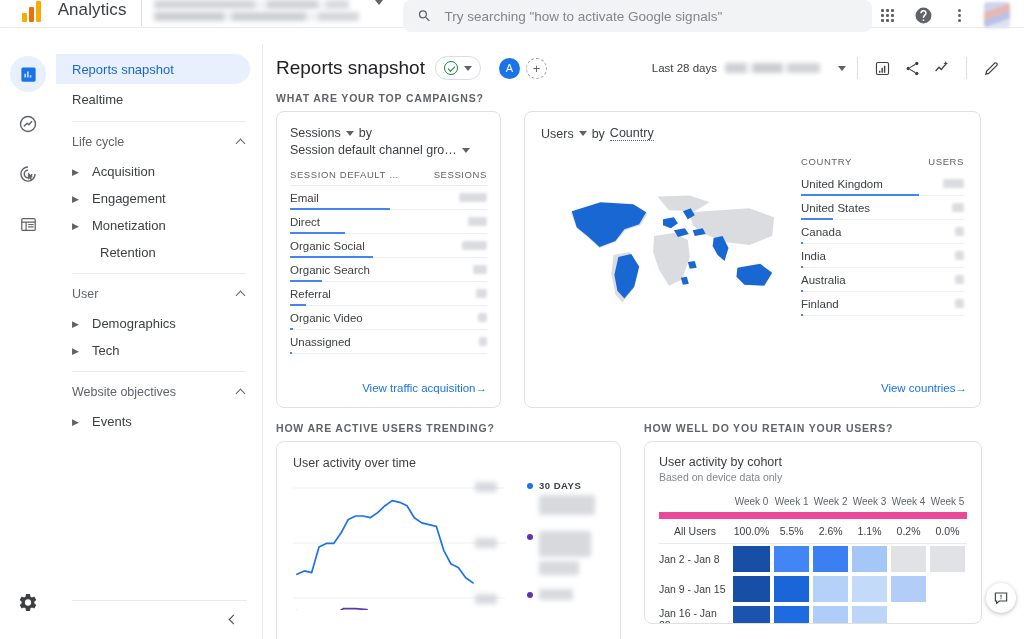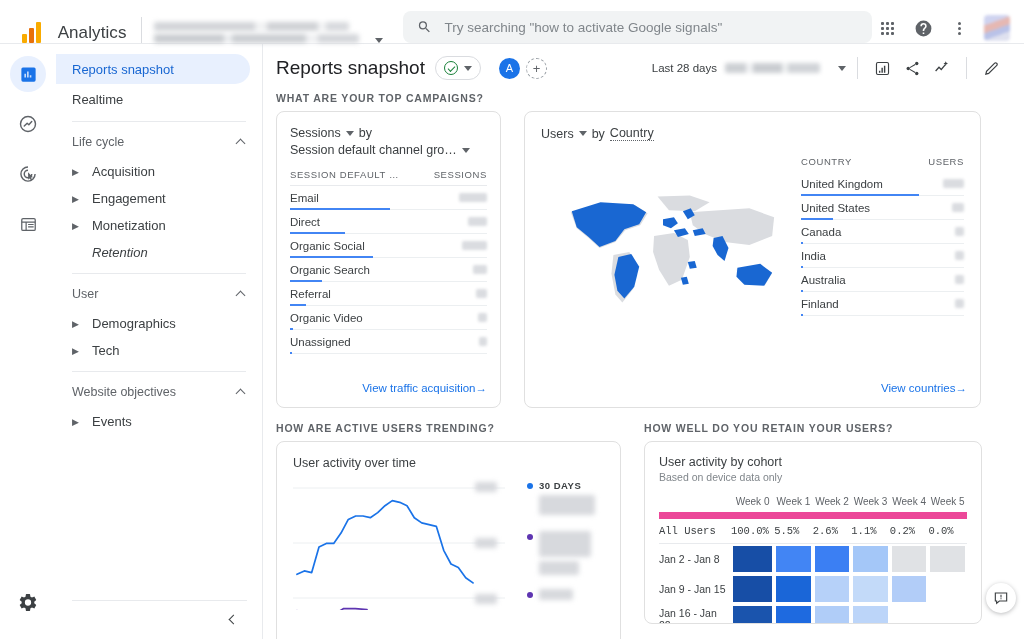--- a/index.html
+++ b/index.html
@@ -6,22 +6,22 @@
   html, body {
     width: 1024px; height: 639px;
     font-family: "Liberation Sans", sans-serif;
     background: #fff; color: #202124;
     overflow: hidden;
   }
   .app { position: relative; width: 1024px; height: 639px; }
 
   
   .topbar {
-    position: absolute; top: 16px; left: 0; width: 1024px; height: 28px;
-    display: flex; align-items: flex-end; background: #fff;
+    position: absolute; top: 0; left: 0; width: 1024px; height: 28px;
+    display: flex; align-items: flex-start; background: #fff;
     border-bottom: 1px solid #e8eaed; z-index: 30;
   }
   .ga-logo { width: 26px; margin-left: 22px; display: flex; align-items: flex-end; height: 22px; gap: 2px; }
   .ga-logo i { display: block; width: 5px; background: #f9ab00; border-radius: 1px; }
   .ga-logo i.b1 { height: 9px; }
   .ga-logo i.b2 { height: 15px; background: #e8710a; }
   .ga-logo i.b3 { height: 21px; background: #f9ab00; }
   .brand { font-size: 17px; color: #3c4043; margin-left: 10px; letter-spacing: .1px; }
   .acct-divider { width: 1px; height: 26px; background: #dadce0; margin: 0 12px 0 14px; }
   .acct-blur { display: flex; flex-direction: column; gap: 3px; width: 215px; }
@@ -72,21 +72,21 @@
     padding-left: 16px; border-radius: 0 16px 16px 0; margin-right: 12px;
   }
   .nav-item.selected { background: #e8f0fe; color: #1967d2; }
   .nav-group {
     height: 32px; display: flex; align-items: center; justify-content: space-between;
     font-size: 12.5px; color: #5f6368; padding: 0 18px 0 16px; margin-top: 4px;
   }
   .nav-sub { height: 27px; display: flex; align-items: center; font-size: 13px; color: #3c4043; padding-left: 16px; }
   .nav-sub .arr { width: 12px; font-size: 9px; color: #5f6368; }
   .nav-sub .txt { margin-left: 8px; }
-  .nav-sub.noarr .txt { margin-left: 20px; font-style: italic; }
+  .nav-sub.noarr .txt { margin-left: 28px; }
   .nav-div { height: 1px; background: #e8eaed; margin: 7px 16px 3px 16px; }
   .chev-up { width: 7px; height: 7px; border-left: 1.5px solid #5f6368; border-top: 1.5px solid #5f6368;
              transform: rotate(45deg); margin-top: 3px; }
   .library-row { position: absolute; bottom: 46px; left: 0; width: 207px;
                  display: flex; align-items: center; font-size: 13px; color: #3c4043; padding-left: 16px; gap: 12px; }
   .side-bottom-div { position: absolute; bottom: 38px; left: 16px; width: 175px; height: 1px; background: #e8eaed; }
   .collapse-btn { position: absolute; bottom: 8px; right: 18px; width: 24px; height: 24px;
                   display: flex; align-items: center; justify-content: center; }
   .chev-left { width: 7px; height: 7px; border-left: 1.6px solid #3c4043; border-bottom: 1.6px solid #3c4043;
                transform: rotate(45deg); margin-left: 3px; }
@@ -150,22 +150,22 @@
   .card-sub { font-size: 10.5px; color: #80868b; margin-top: 2px; }
   .legend-item { display: flex; align-items: flex-start; gap: 6px; margin-bottom: 4px; }
   .dot { width: 6px; height: 6px; border-radius: 50%; margin-top: 3px; flex: none; }
   .legend-label { font-size: 9.5px; letter-spacing: .5px; color: #3c4043; font-weight: bold; text-align: right; }
   .lg-blur { border-radius: 2px; background: #d7d9dd; filter: blur(2.4px); }
 
   .coh-table { width: 100%; border-collapse: collapse; margin-top: 9px; }
   .coh-table th { font-size: 10px; color: #5f6368; font-weight: normal; padding: 4px 0 5px 0; text-align: center; }
   .coh-table th.lbl, .coh-table td.lbl { text-align: left; width: 72px; font-size: 10.5px; color: #3c4043; }
   .coh-table tr.head-row { border-bottom: 7px solid #ec4899; }
-  .coh-table tr.allusers td { font-size: 10.5px; color: #3c4043; text-align: left; padding: 6px 0;
-                              border-bottom: 1px solid #e8eaed; font-family: Liberation Mono, monospace; }
+  .coh-table tr.allusers td { font-size: 10.5px; color: #3c4043; text-align: center; padding: 6px 0;
+                              border-bottom: 1px solid #e8eaed; }
   .coh-table td.cell { padding: 2px 2px; }
   .coh-cell { height: 26px; width: 100%; }
   .coh-table tr.cohort-row td.lbl { padding: 2px 0; }
 
   .feedback {
     position: absolute; right: 8px; bottom: 26px; width: 30px; height: 30px; border-radius: 50%;
     background: #fff; box-shadow: 0 1px 4px rgba(60,64,67,.35); display: flex;
     align-items: center; justify-content: center; z-index: 40;
   }
 </style>

